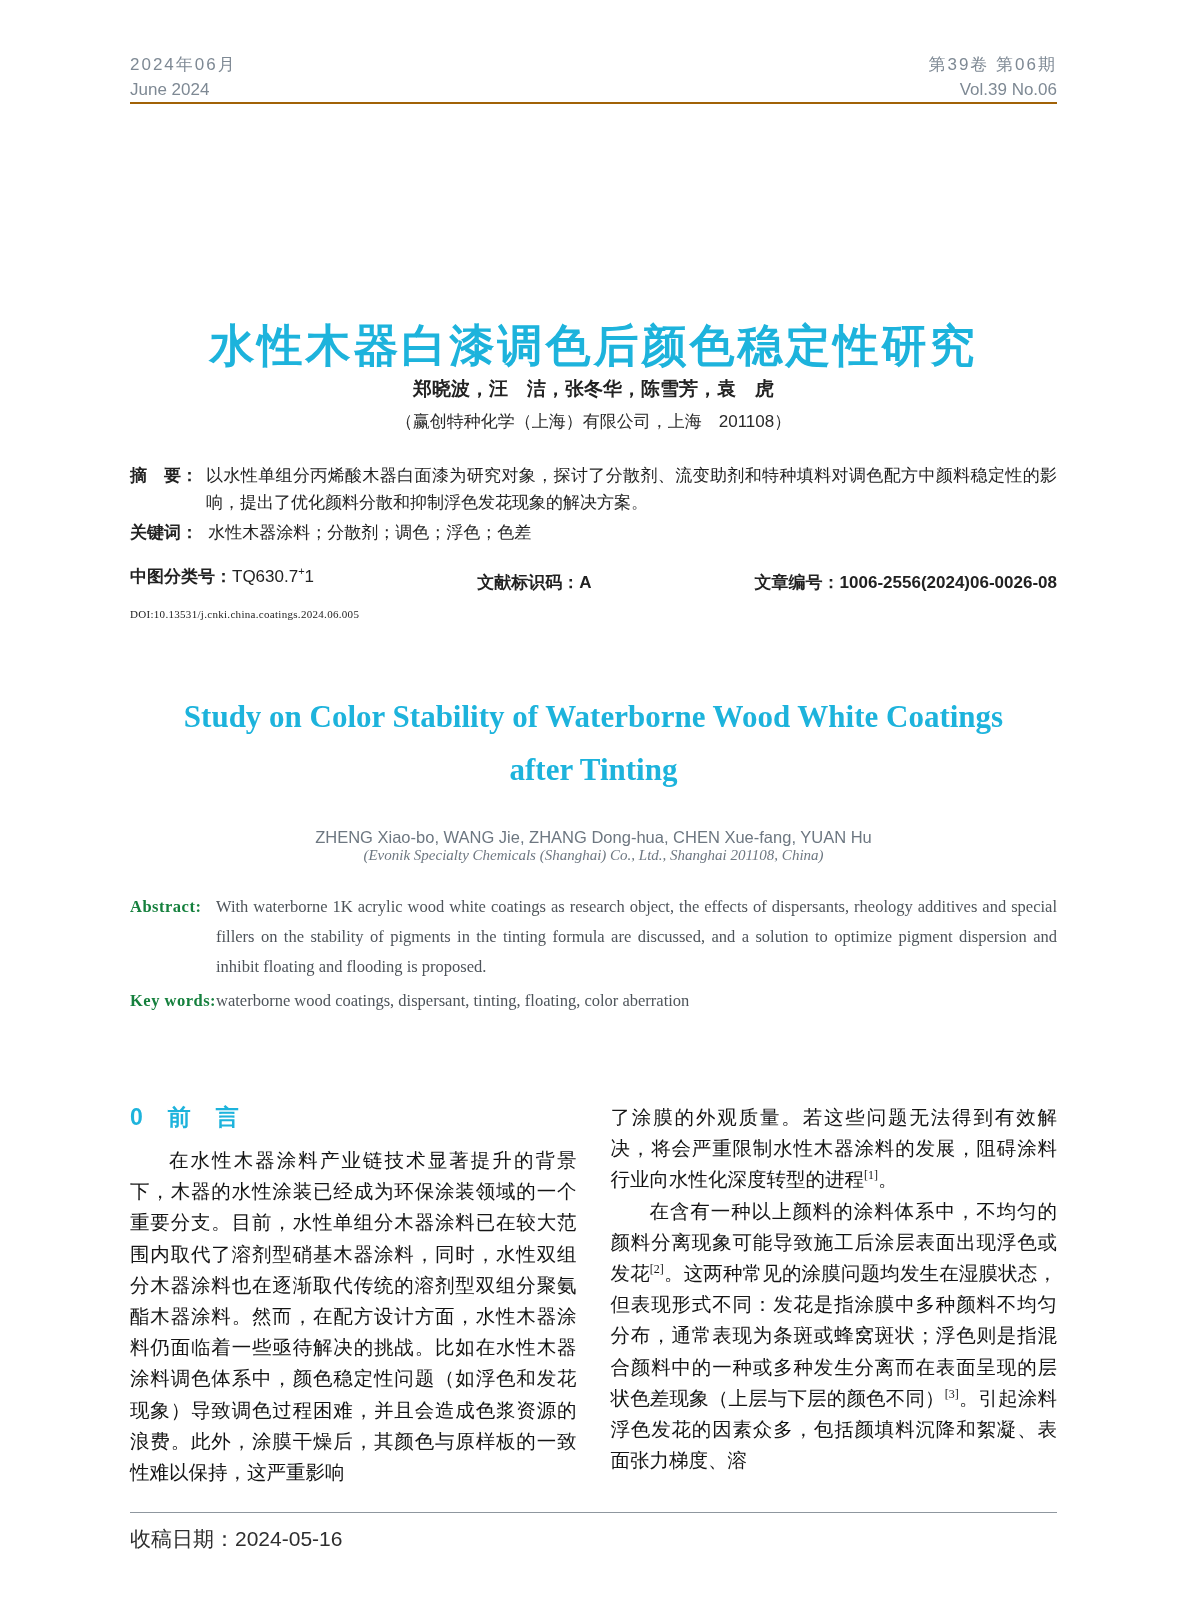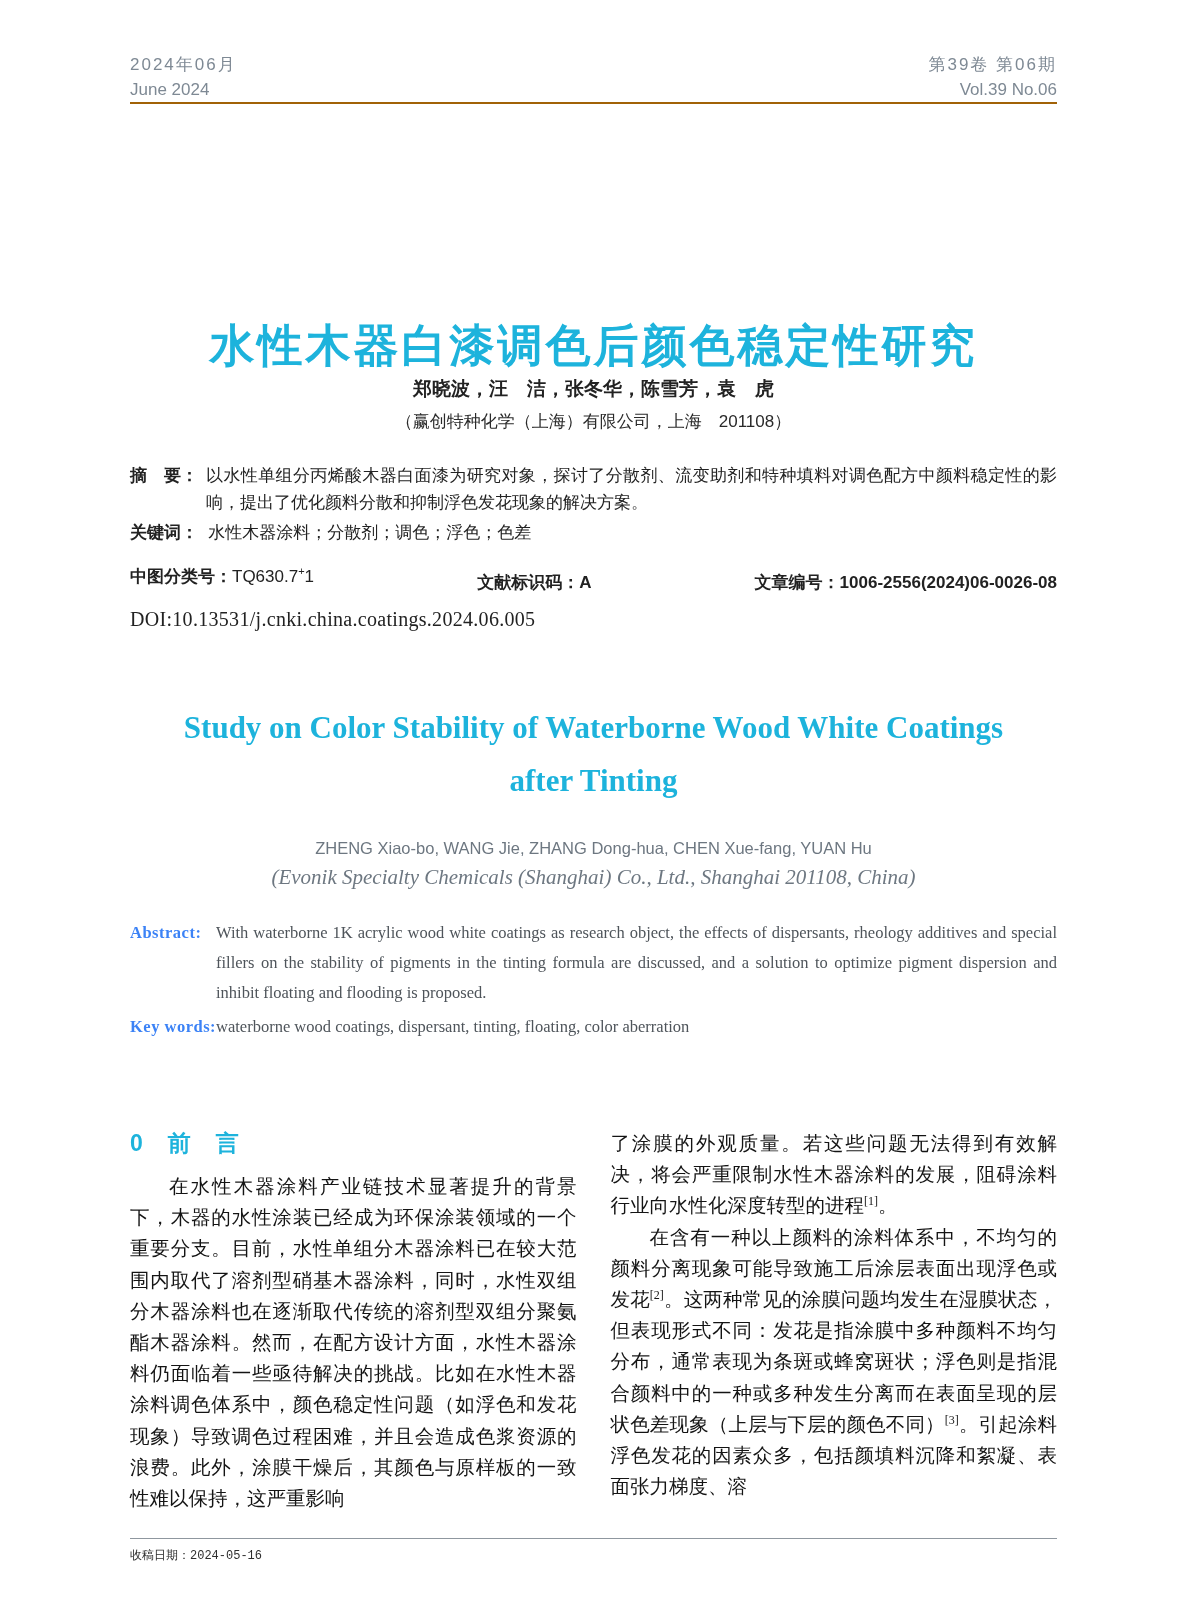--- a/index.html
+++ b/index.html
@@ -49,57 +49,57 @@
   .kw-line { margin-top: 3px; padding-left: 0; }
   .kw-line .hlabel { position: static; }
 
   .meta-line {
     margin-top: 18px; display: flex; justify-content: space-between;
     font-family: "Liberation Sans", "DejaVu Sans", sans-serif;
     font-size: 17px; color: #222;
   }
   .meta-line .mlabel { font-weight: bold; margin-top: 6px; }
   .meta-line sup { font-size: 11px; }
-  .doi-line { margin-top: 14px; font-size: 20px; color: #222; letter-spacing: 0.3px; }
+  .doi-line { margin-top: 14px; font-size: 11px; color: #222; letter-spacing: 0.3px; }
 
   
   .title-en {
     margin: 70px auto 0 auto; max-width: 830px; text-align: center;
     font-weight: bold; font-size: 31px; line-height: 53px;
     color: #1db3dc;
     font-family: Liberation Serif, serif;
   }
   .authors-en {
     margin-top: 32px; text-align: center;
     font-family: "Liberation Sans", "DejaVu Sans", sans-serif;
     font-size: 16.5px; color: #6d7781;
   }
-  .affil-en { margin-top: 7px; text-align: center; font-style: italic; font-size: 21px; color: #6d7781; }
+  .affil-en { text-align: center; font-style: italic; font-size: 15px; color: #6d7781; }
 
   .abs-en { margin-top: 28px; }
   .hang-en { position: relative; padding-left: 86px; font-size: 16.5px; line-height: 30px; text-align: justify; color: #4e545a; }
-  .hang-en .hlabel { position: absolute; left: 0; top: 0; font-weight: bold; color: #3b82f6; letter-spacing: 0.5px; }
+  .hang-en .hlabel { position: absolute; left: 0; top: 0; font-weight: bold; color: #15803d; letter-spacing: 0.5px; }
   .kw-en { margin-top: 4px; }
 
   
   .columns { margin-top: 86px; display: flex; gap: 34px; }
   .col { flex: 1; }
   .sec-heading {
     font-family: "Liberation Sans", "DejaVu Sans", sans-serif;
     font-weight: bold; font-size: 23px; color: #1db3dc;
     line-height: 30px; margin-bottom: 13px; letter-spacing: 1px;
   }
   .body-p { font-size: 19.5px; line-height: 31.2px; text-align: justify; color: #141414; }
   .body-p.indent { text-indent: 2em; }
   .body-p sup { font-size: 12px; line-height: 0; }
 
   
-  .footnote { margin-top: 24px; border-top: 1px solid #8f979f; padding-top: 2px;
-    font-family: Liberation Mono, monospace;
-    font-size: 12px; line-height: 30px; color: #2e2e2e; }
+  .footnote { margin-top: 24px; border-top: 1px solid #8f979f; padding-top: 11px;
+    font-family: Liberation Sans, sans-serif;
+    font-size: 21px; line-height: 30px; color: #2e2e2e; }
 </style>
 </head>
 <body>
 
 <div class="content">
 
   <div class="journal-header">
     <div class="hcol hl">
       <div class="cn">2024年06月</div>
       <div>June 2024</div>

